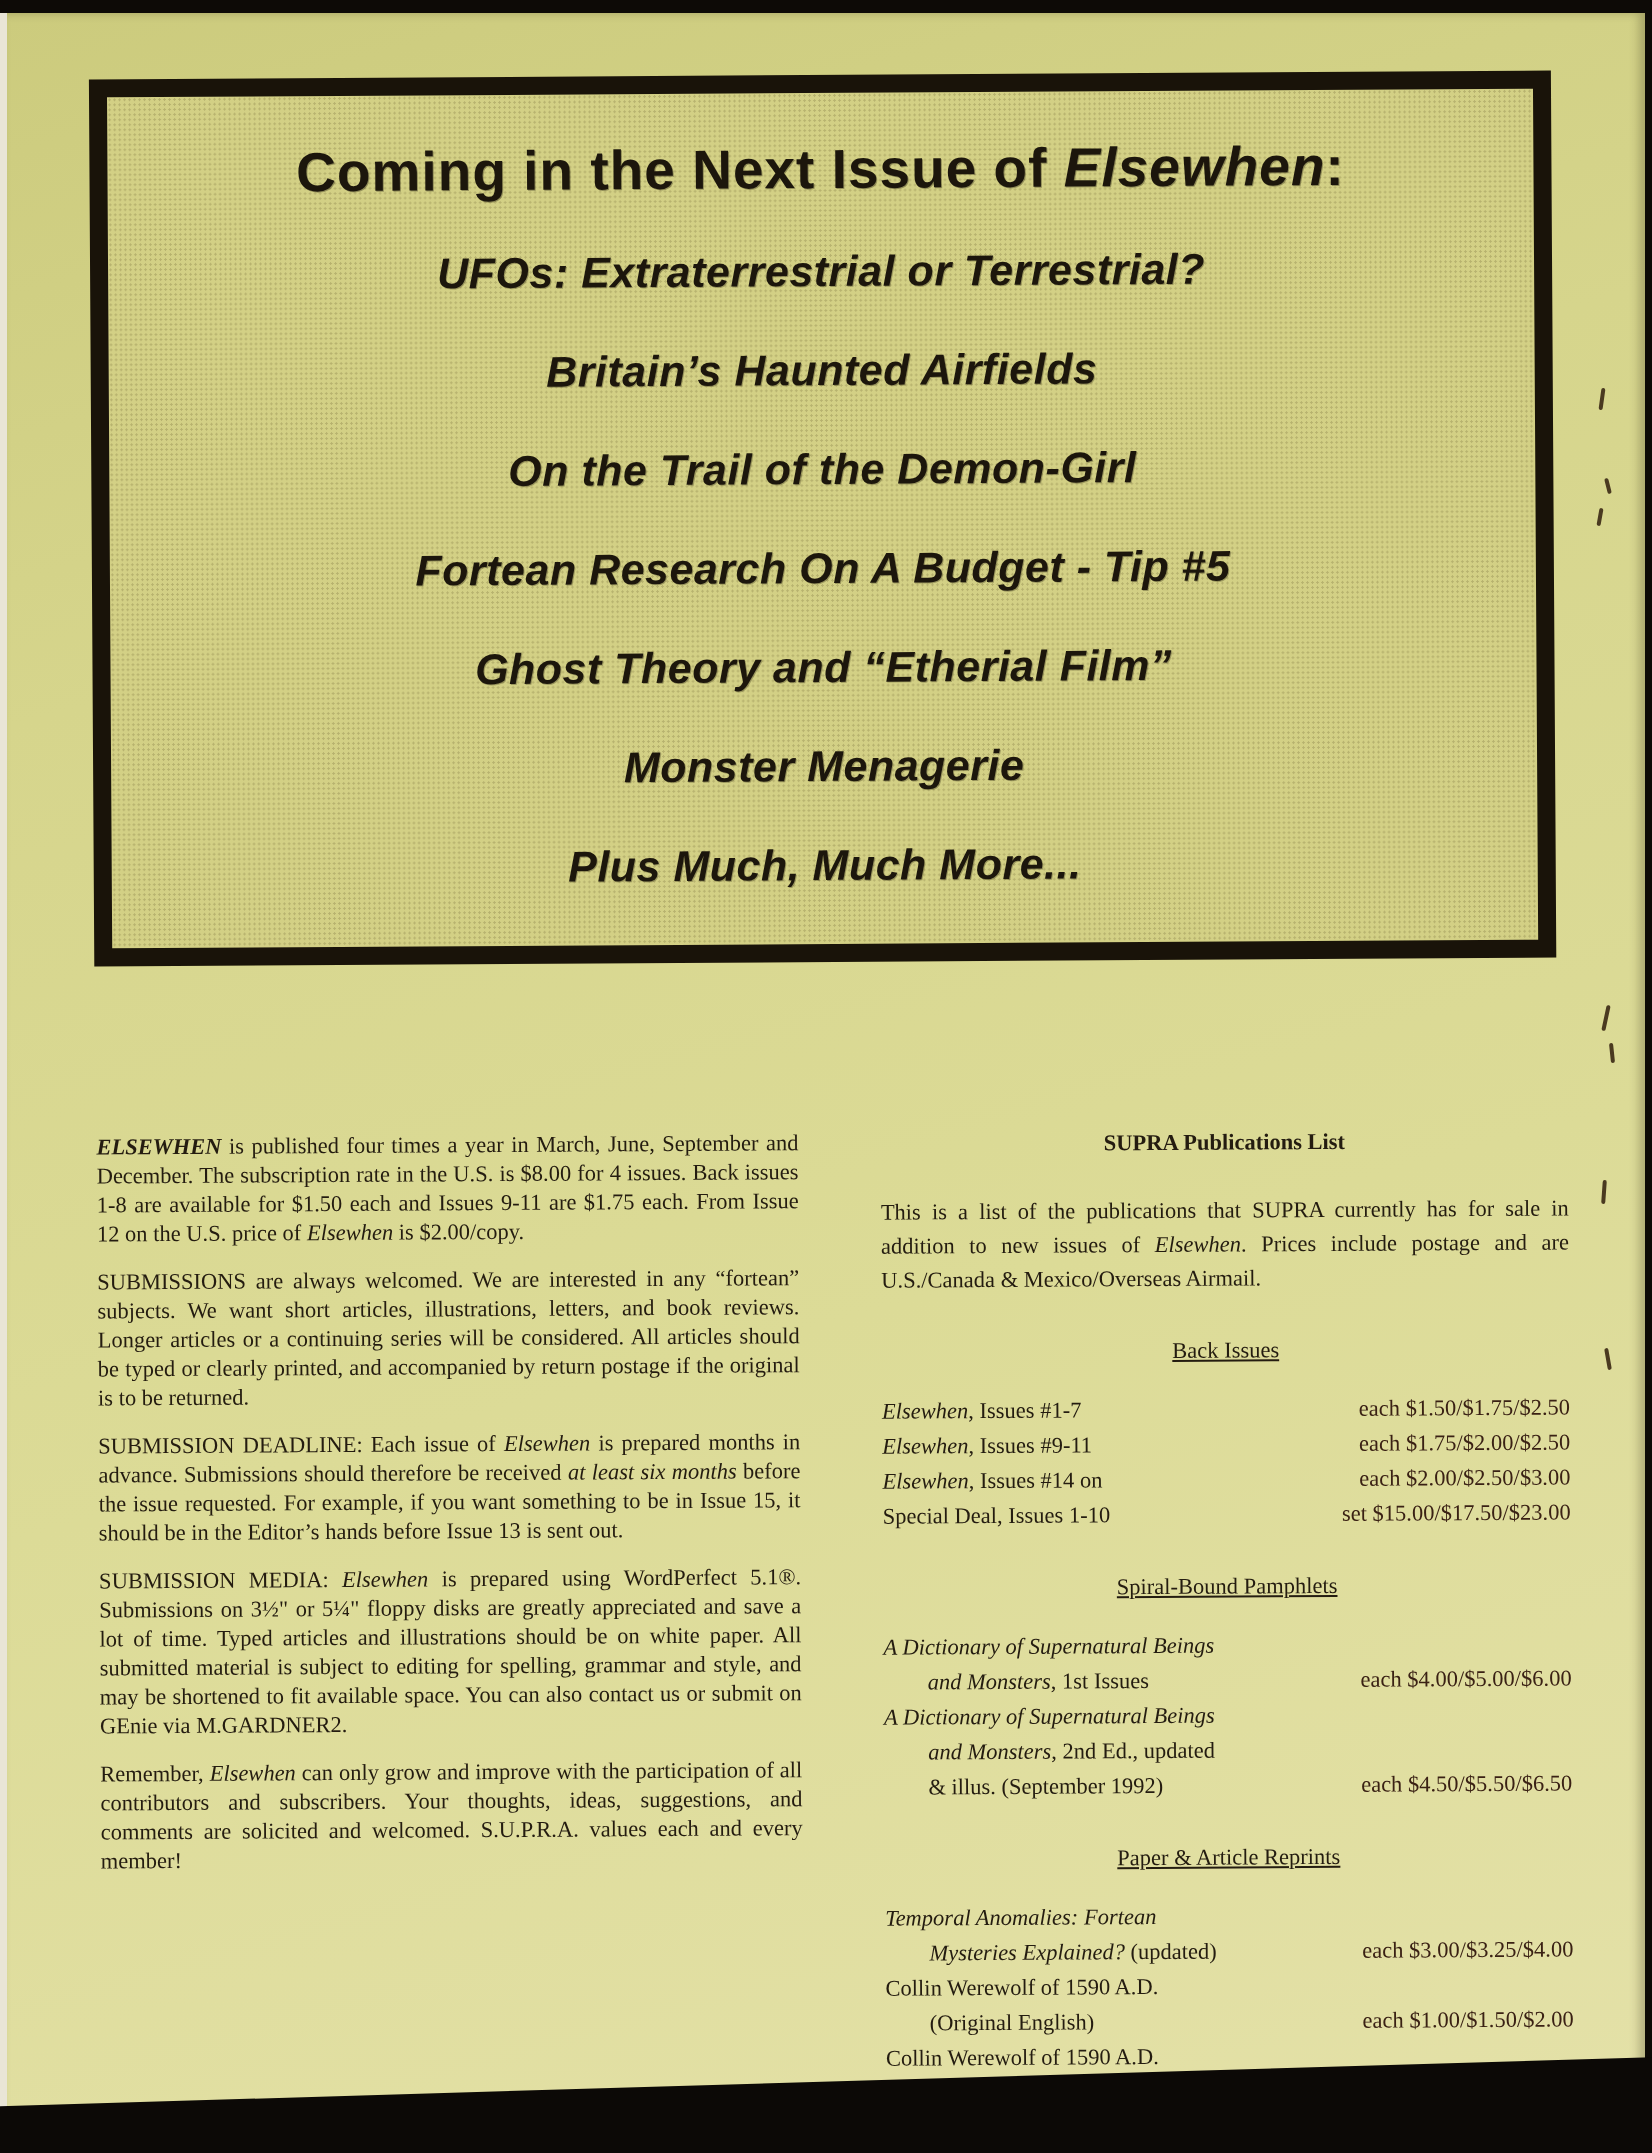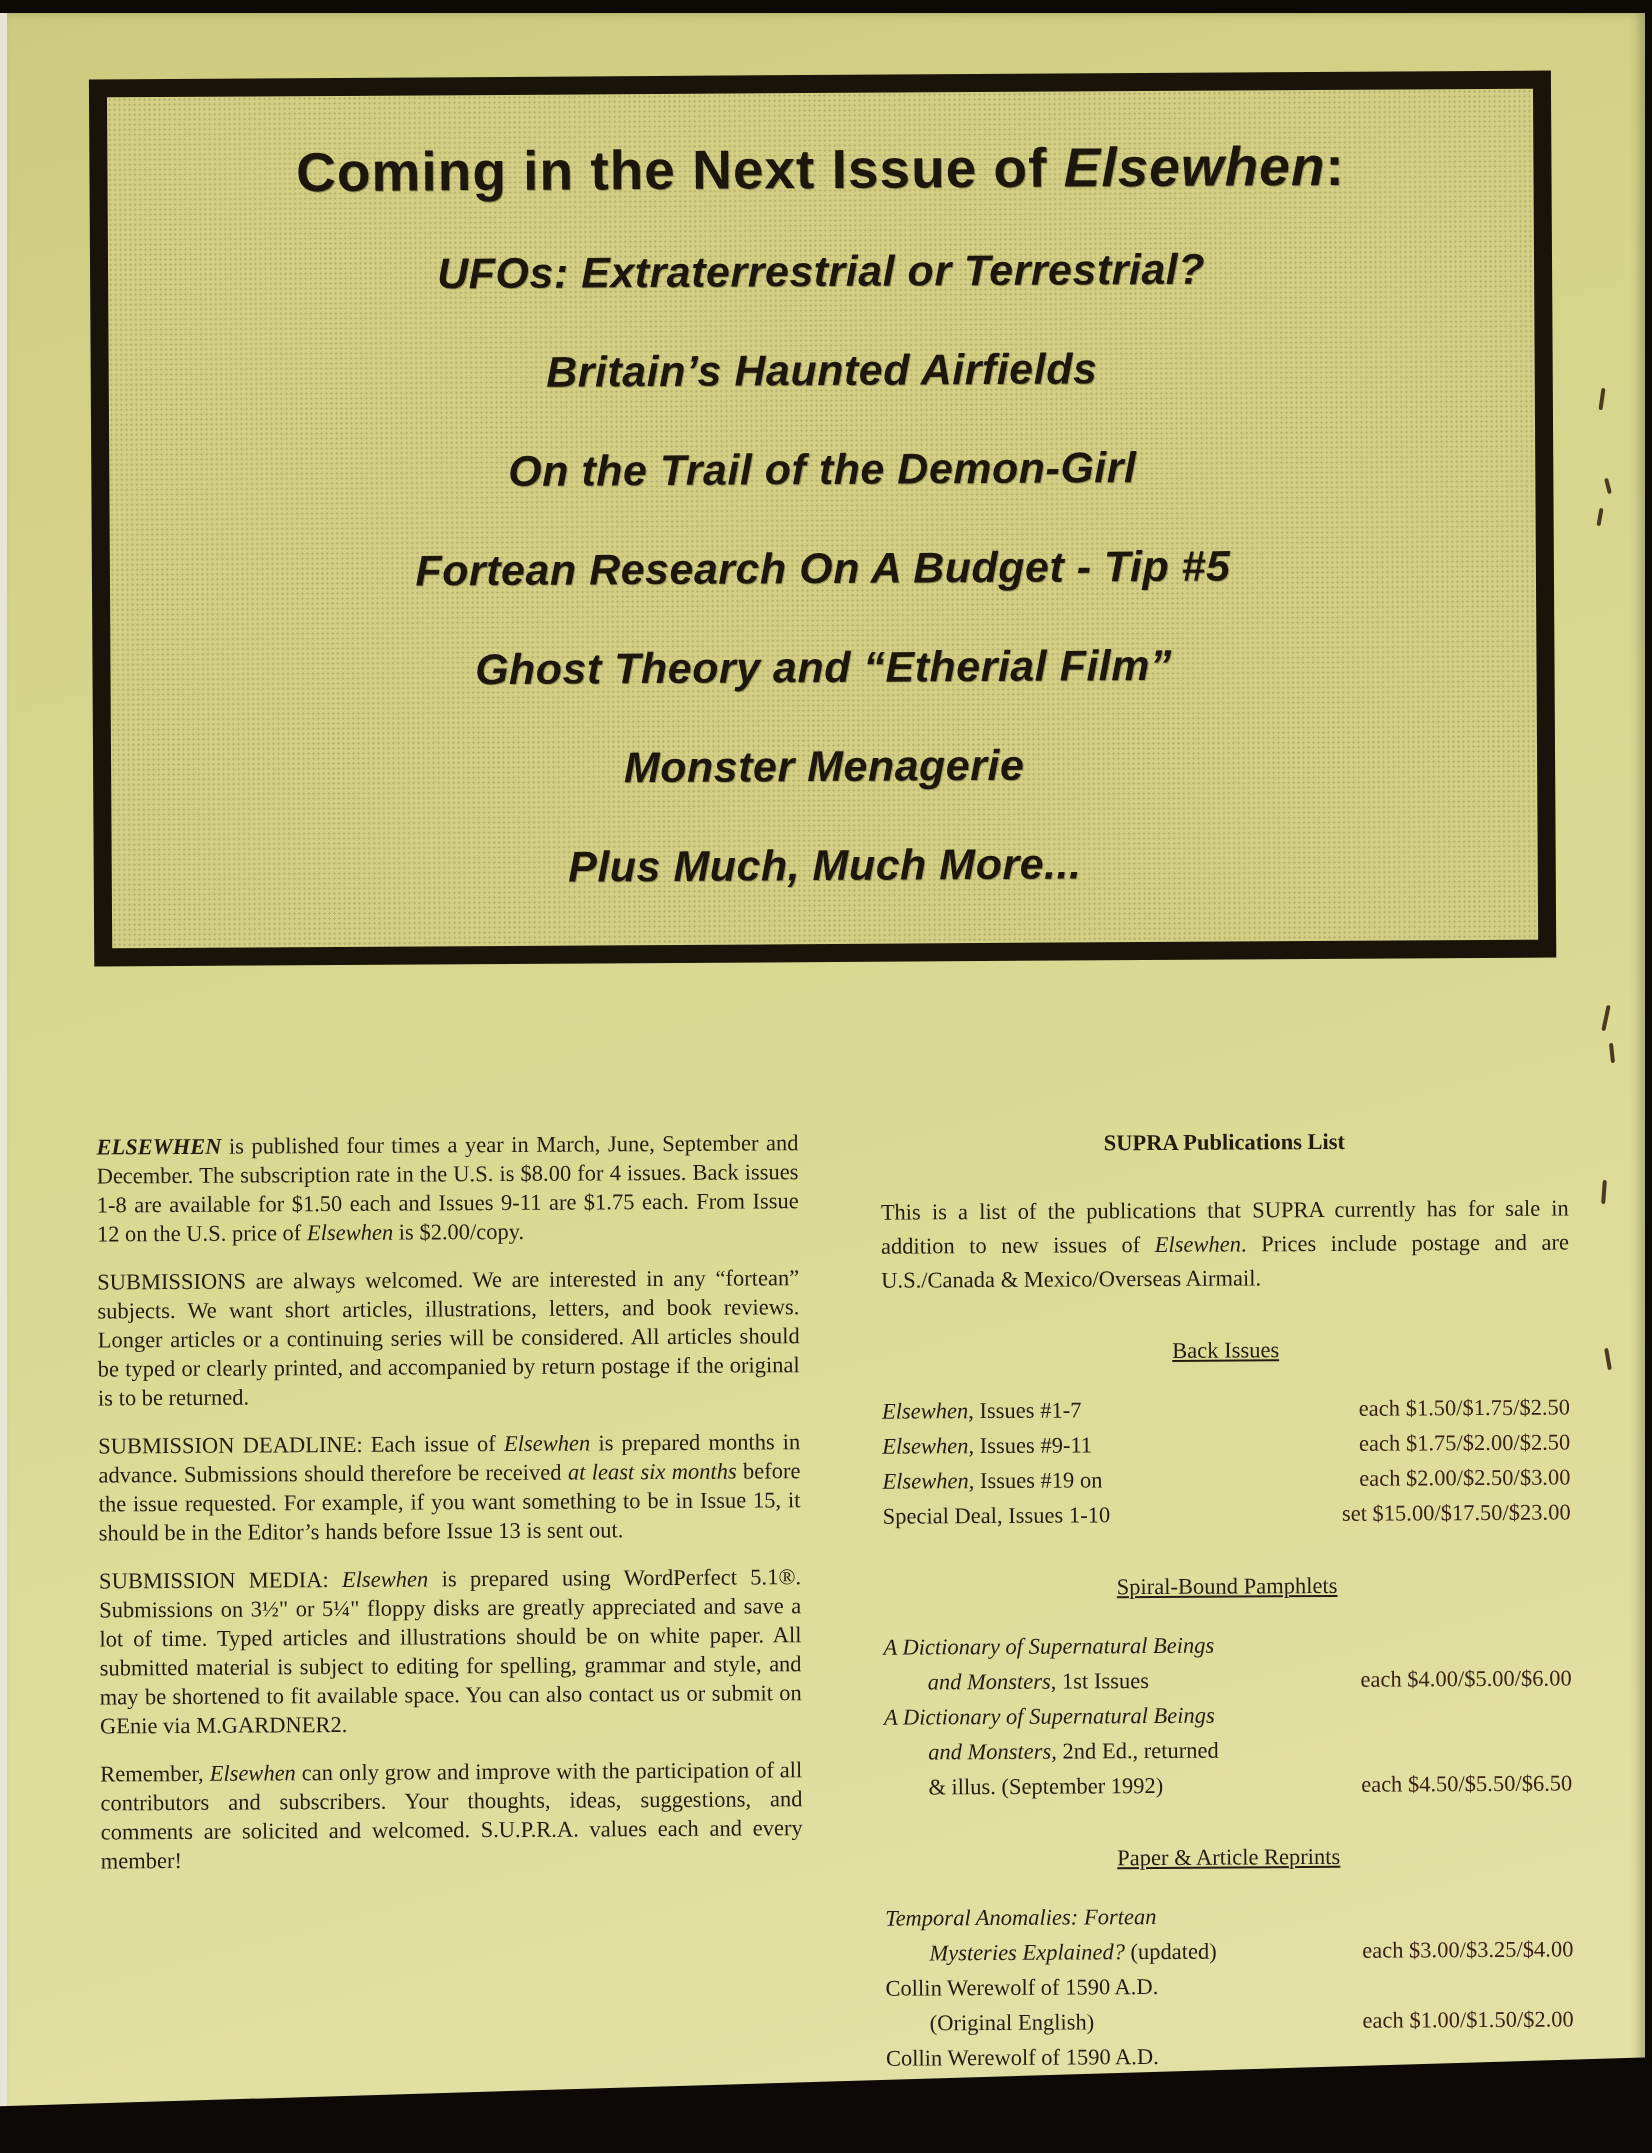--- a/index.html
+++ b/index.html
@@ -125,40 +125,40 @@
         <p class="pub-section-heading">Back Issues</p>
         <div class="pub-row">
           <div class="pub-row-left"><span class="seg-i">Elsewhen</span><span>, Issues #1-7</span></div>
           <div class="pub-row-price">each $1.50/$1.75/$2.50</div>
         </div>
         <div class="pub-row">
           <div class="pub-row-left"><span class="seg-i">Elsewhen</span><span>, Issues #9-11</span></div>
           <div class="pub-row-price">each $1.75/$2.00/$2.50</div>
         </div>
         <div class="pub-row">
-          <div class="pub-row-left"><span class="seg-i">Elsewhen</span><span>, Issues #19 on</span></div>
+          <div class="pub-row-left"><span class="seg-i">Elsewhen</span><span>, Issues #14 on</span></div>
           <div class="pub-row-price">each $2.00/$2.50/$3.00</div>
         </div>
         <div class="pub-row">
           <div class="pub-row-left"><span>Special Deal, Issues 1-10</span></div>
           <div class="pub-row-price">set $15.00/$17.50/$23.00</div>
         </div>
         <p class="pub-section-heading">Spiral-Bound Pamphlets</p>
         <div class="pub-row">
           <div class="pub-row-left"><span class="seg-i">A Dictionary of Supernatural Beings</span></div>
         </div>
         <div class="pub-row">
           <div class="pub-row-left indent"><span class="seg-i">and Monsters</span><span>, 1st Issues</span></div>
           <div class="pub-row-price">each $4.00/$5.00/$6.00</div>
         </div>
         <div class="pub-row">
           <div class="pub-row-left"><span class="seg-i">A Dictionary of Supernatural Beings</span></div>
         </div>
         <div class="pub-row">
-          <div class="pub-row-left indent"><span class="seg-i">and Monsters</span><span>, 2nd Ed., returned</span></div>
+          <div class="pub-row-left indent"><span class="seg-i">and Monsters</span><span>, 2nd Ed., updated</span></div>
         </div>
         <div class="pub-row">
           <div class="pub-row-left indent"><span>&amp; illus. (September 1992)</span></div>
           <div class="pub-row-price">each $4.50/$5.50/$6.50</div>
         </div>
         <p class="pub-section-heading">Paper &amp; Article Reprints</p>
         <div class="pub-row">
           <div class="pub-row-left"><span class="seg-i">Temporal Anomalies:  Fortean</span></div>
         </div>
         <div class="pub-row">

